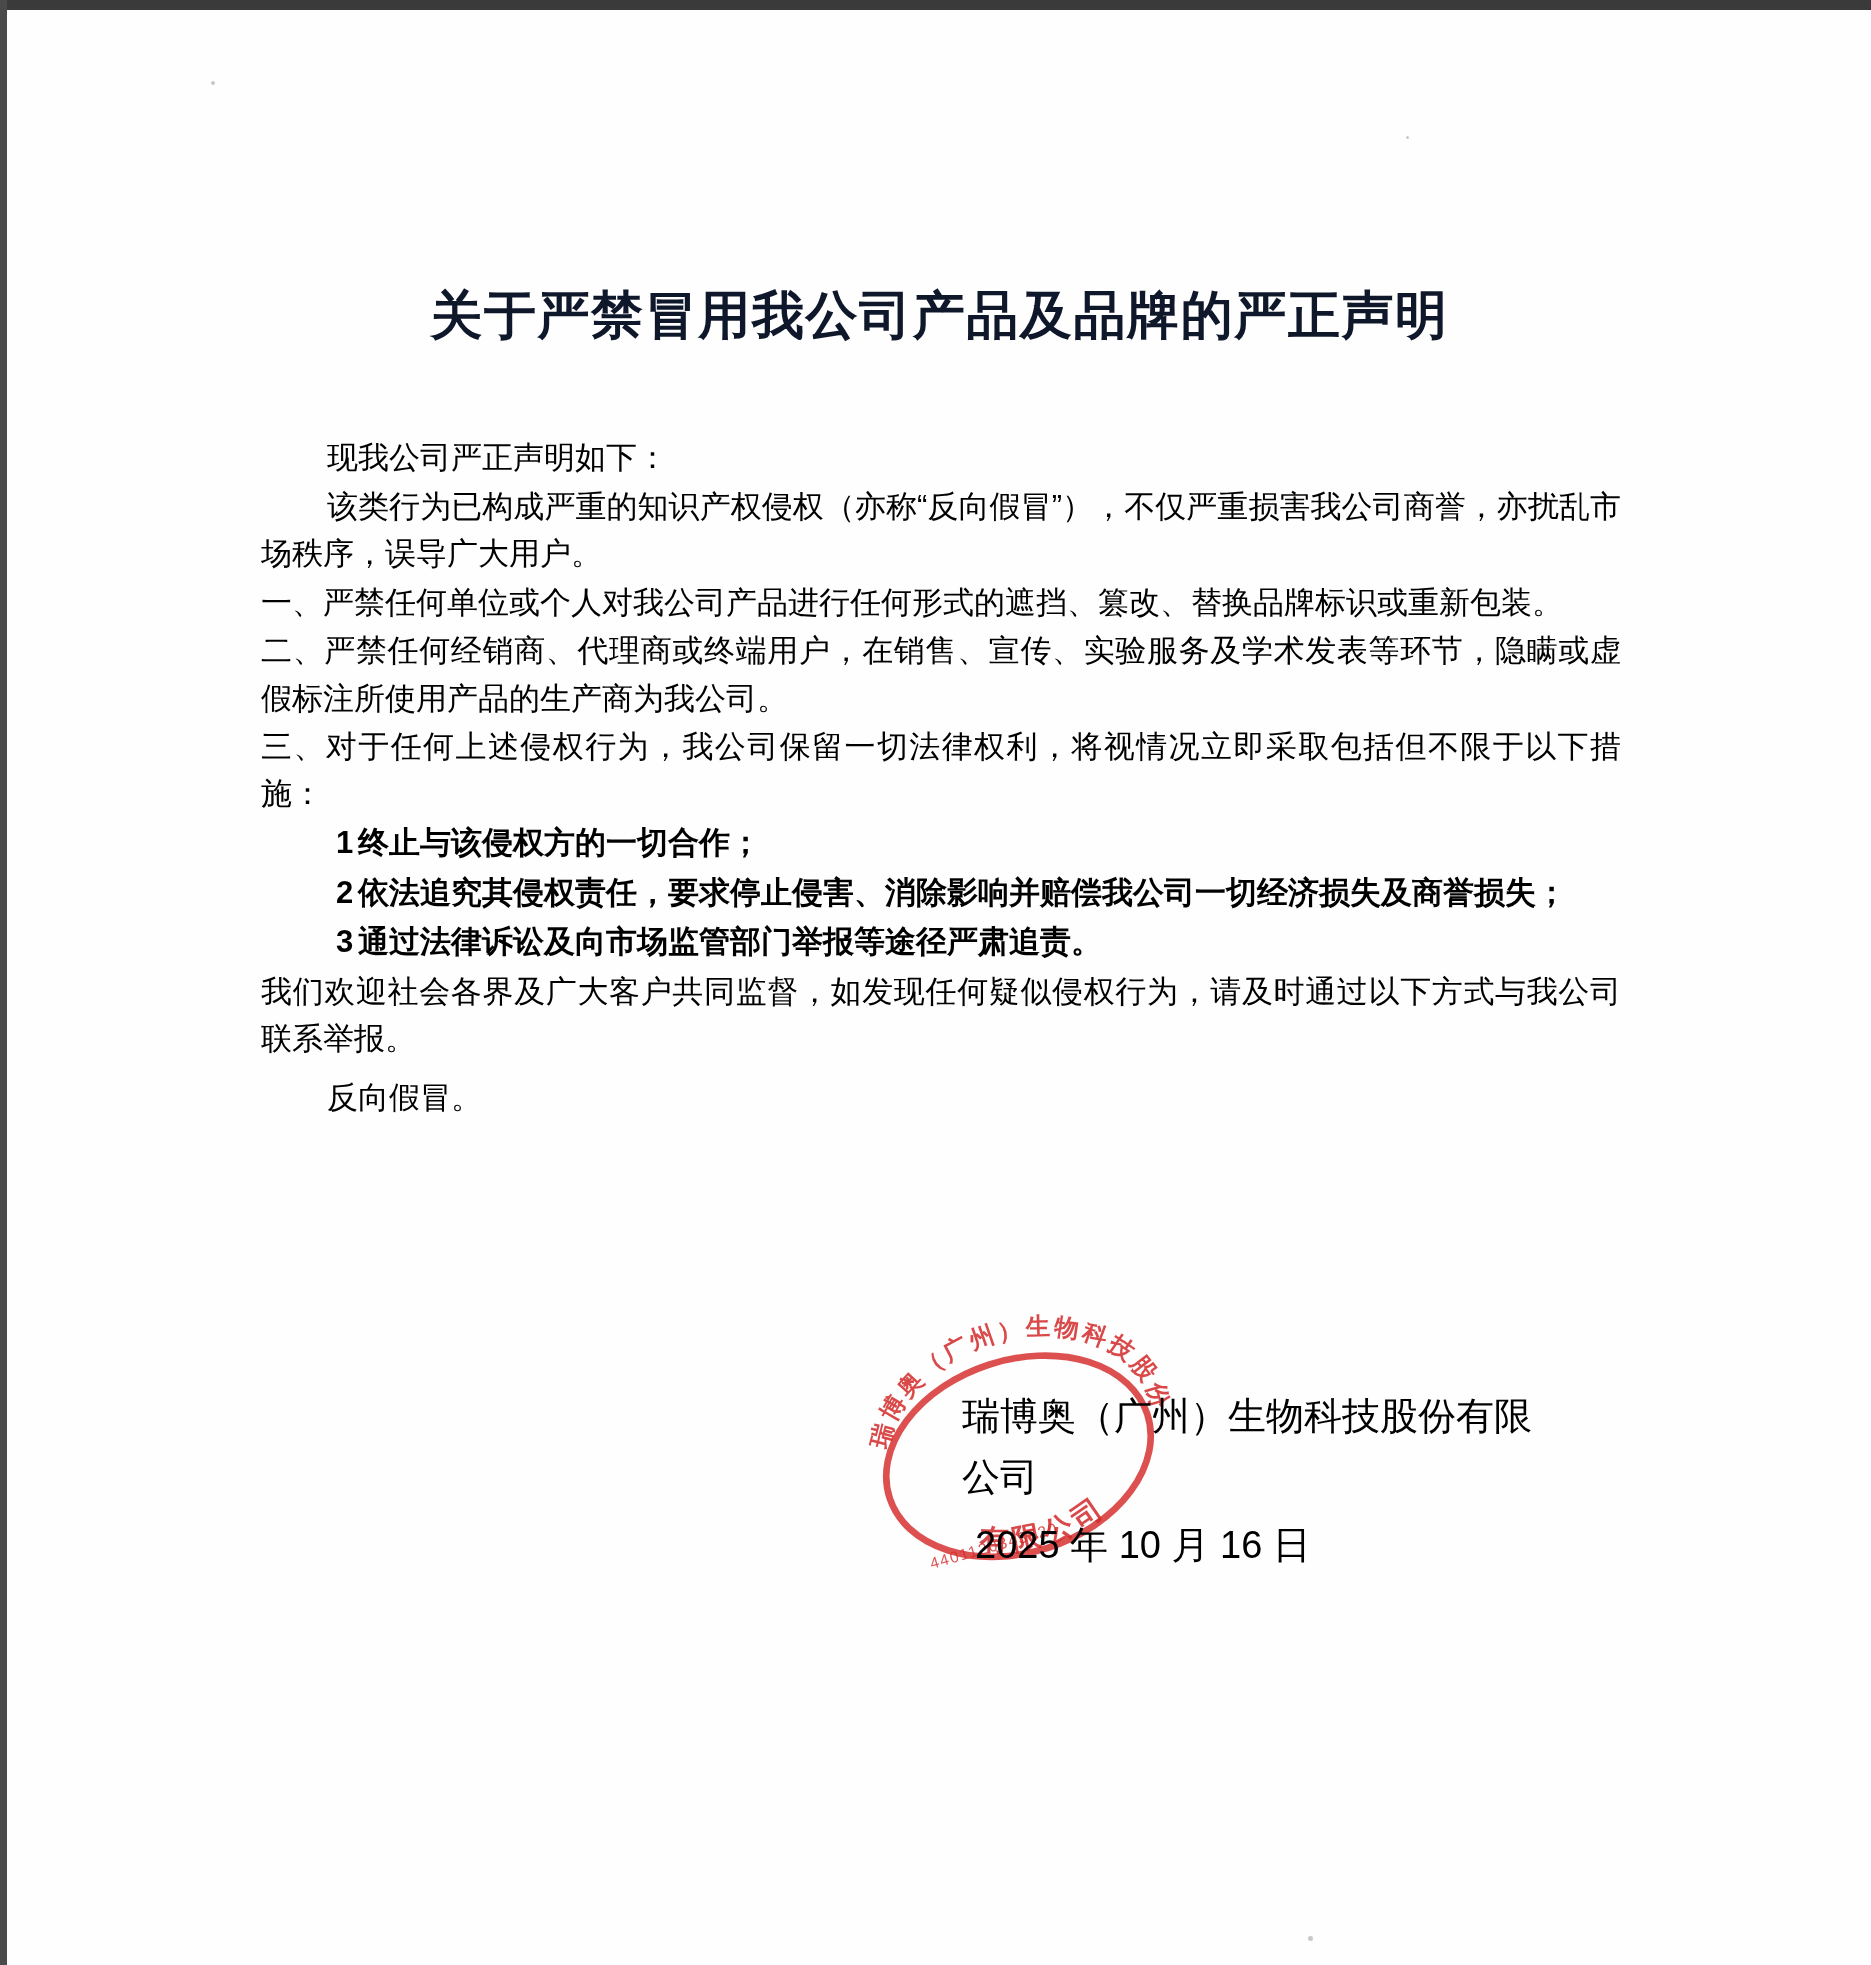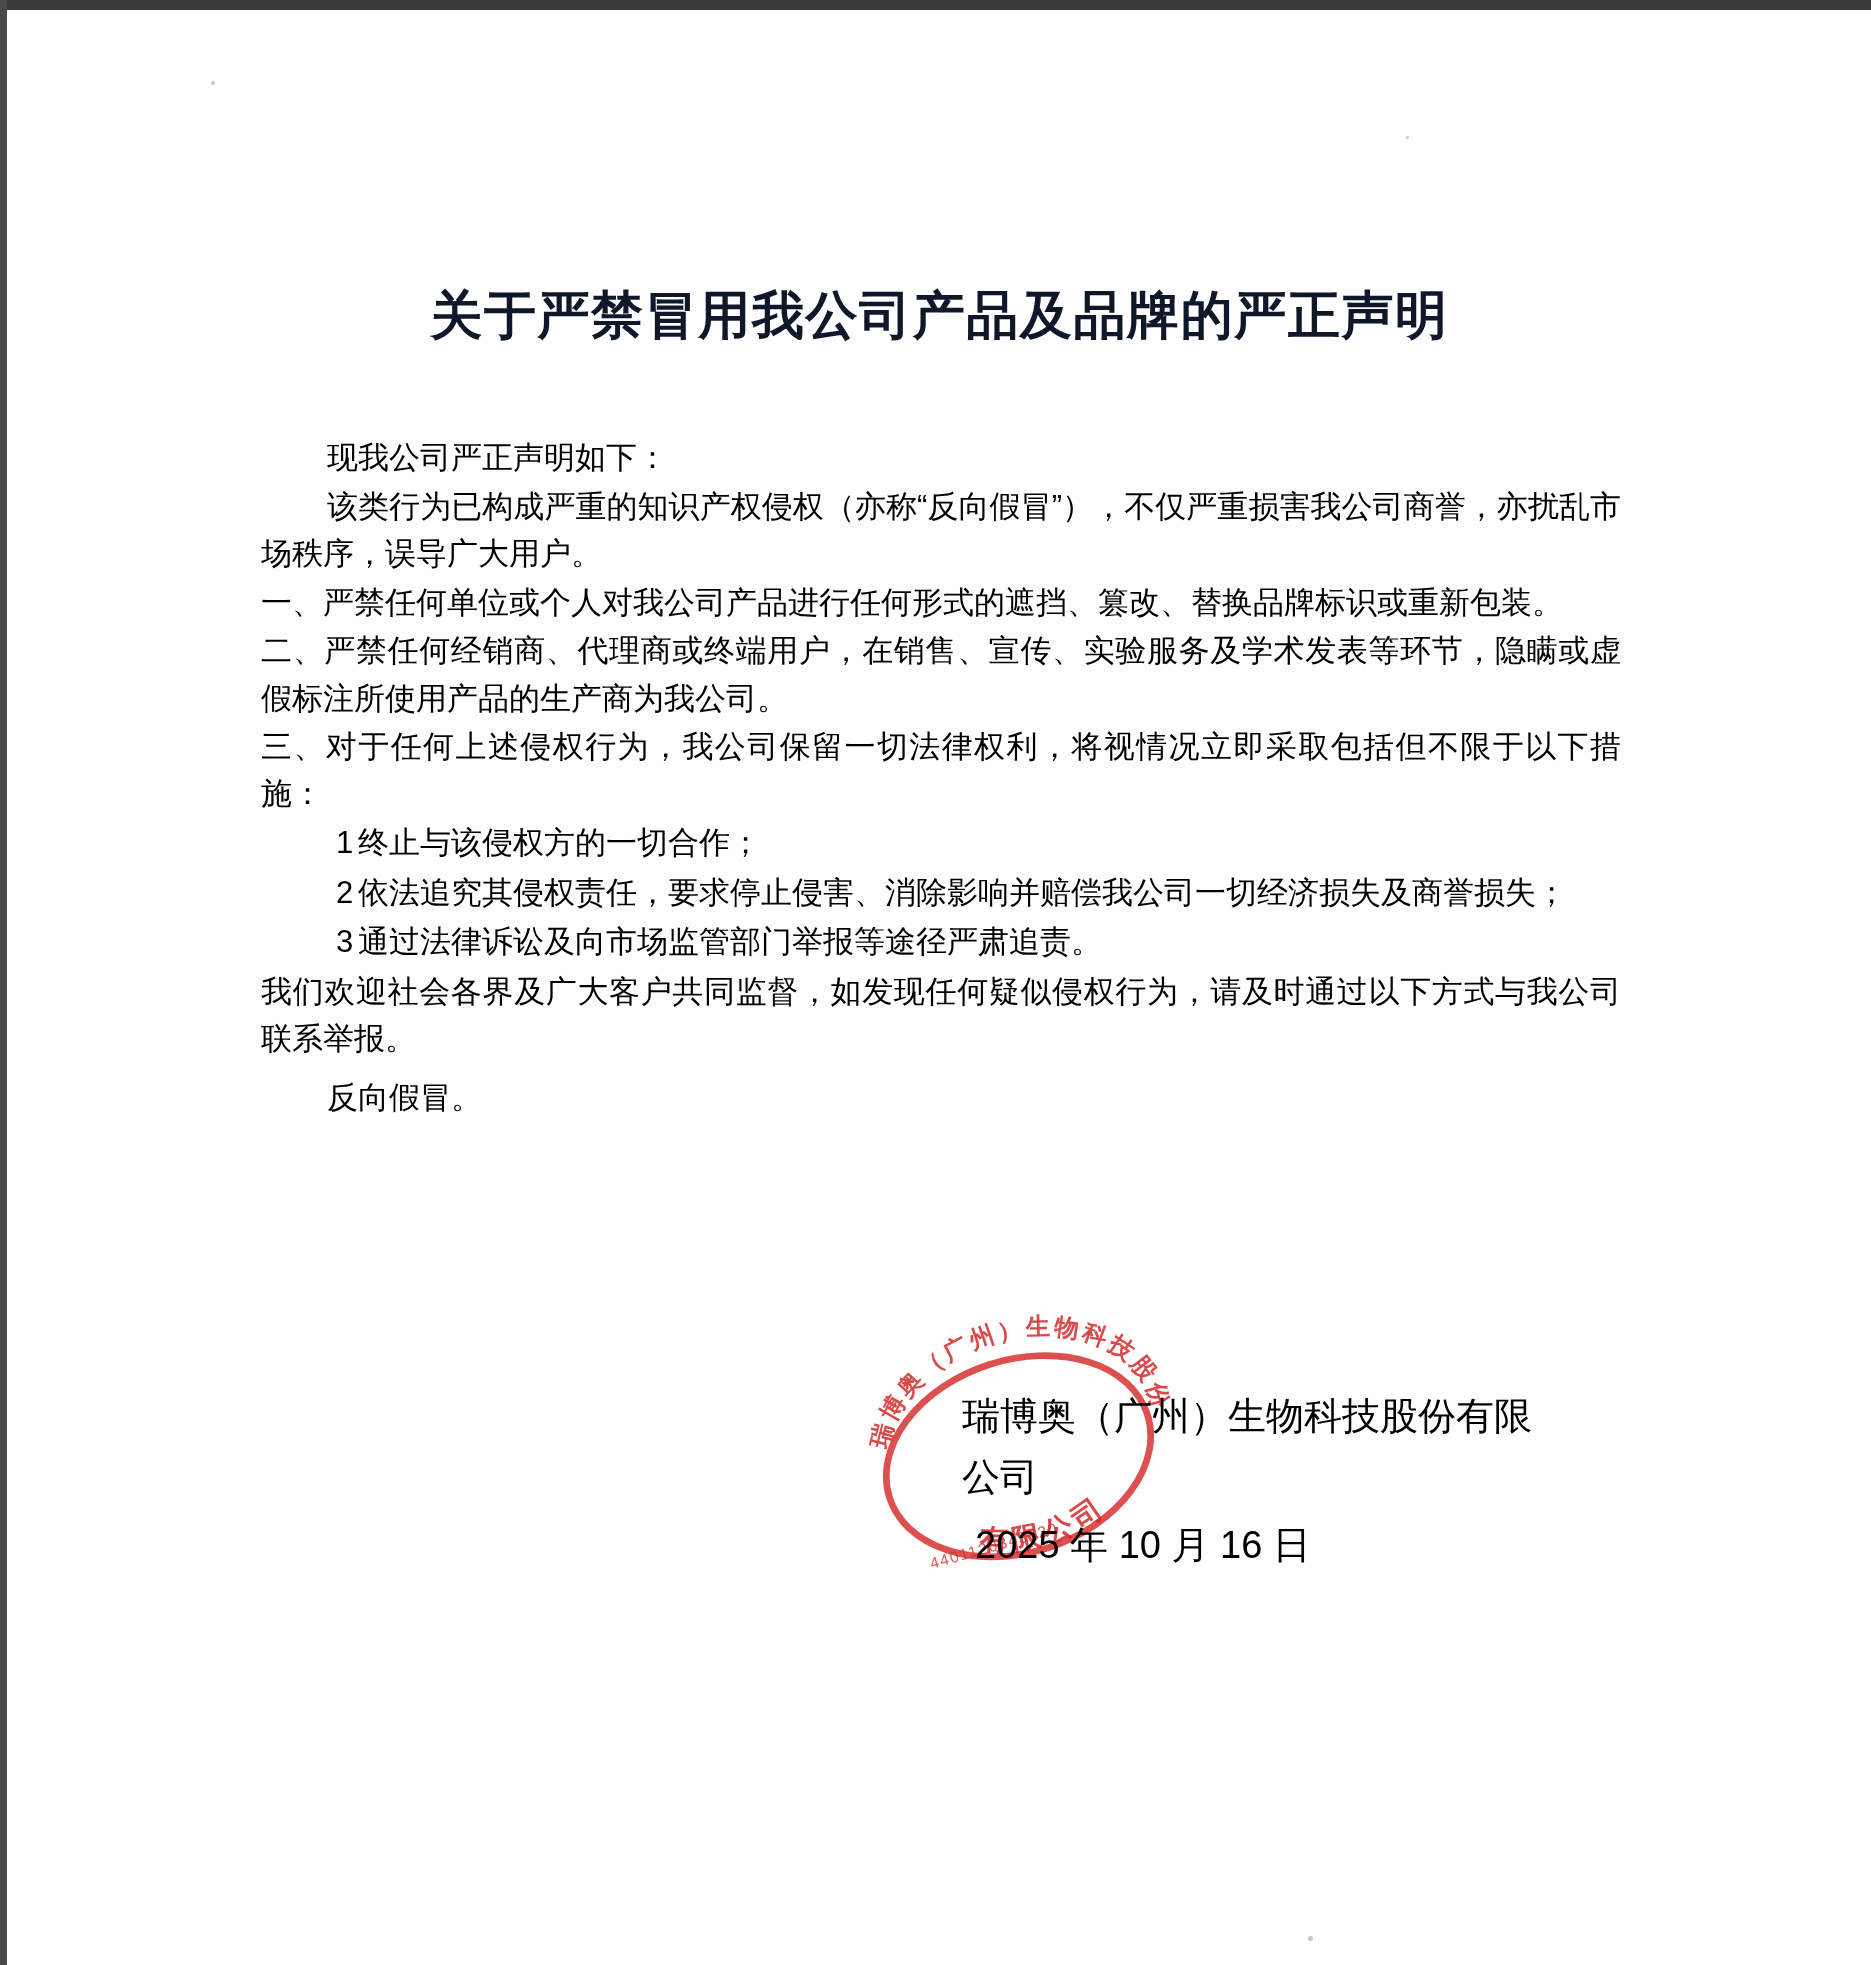--- a/index.html
+++ b/index.html
@@ -73,20 +73,21 @@
   .item {
     text-indent: 0;
     margin: 0 0 1.6px 0;
     text-align: justify;
   }
   .sub-item {
     text-indent: 0;
     margin: 0 0 2.4px 0;
     padding-left: 75px;
     text-align: justify;
+    font-weight: bold;
   }
   .sub-num {
     display: inline-block;
     min-width: 22px;
   }
   .closing {
     text-indent: 66px;
     margin: 11.8px 0 0 0;
   }
   .sign-block {

